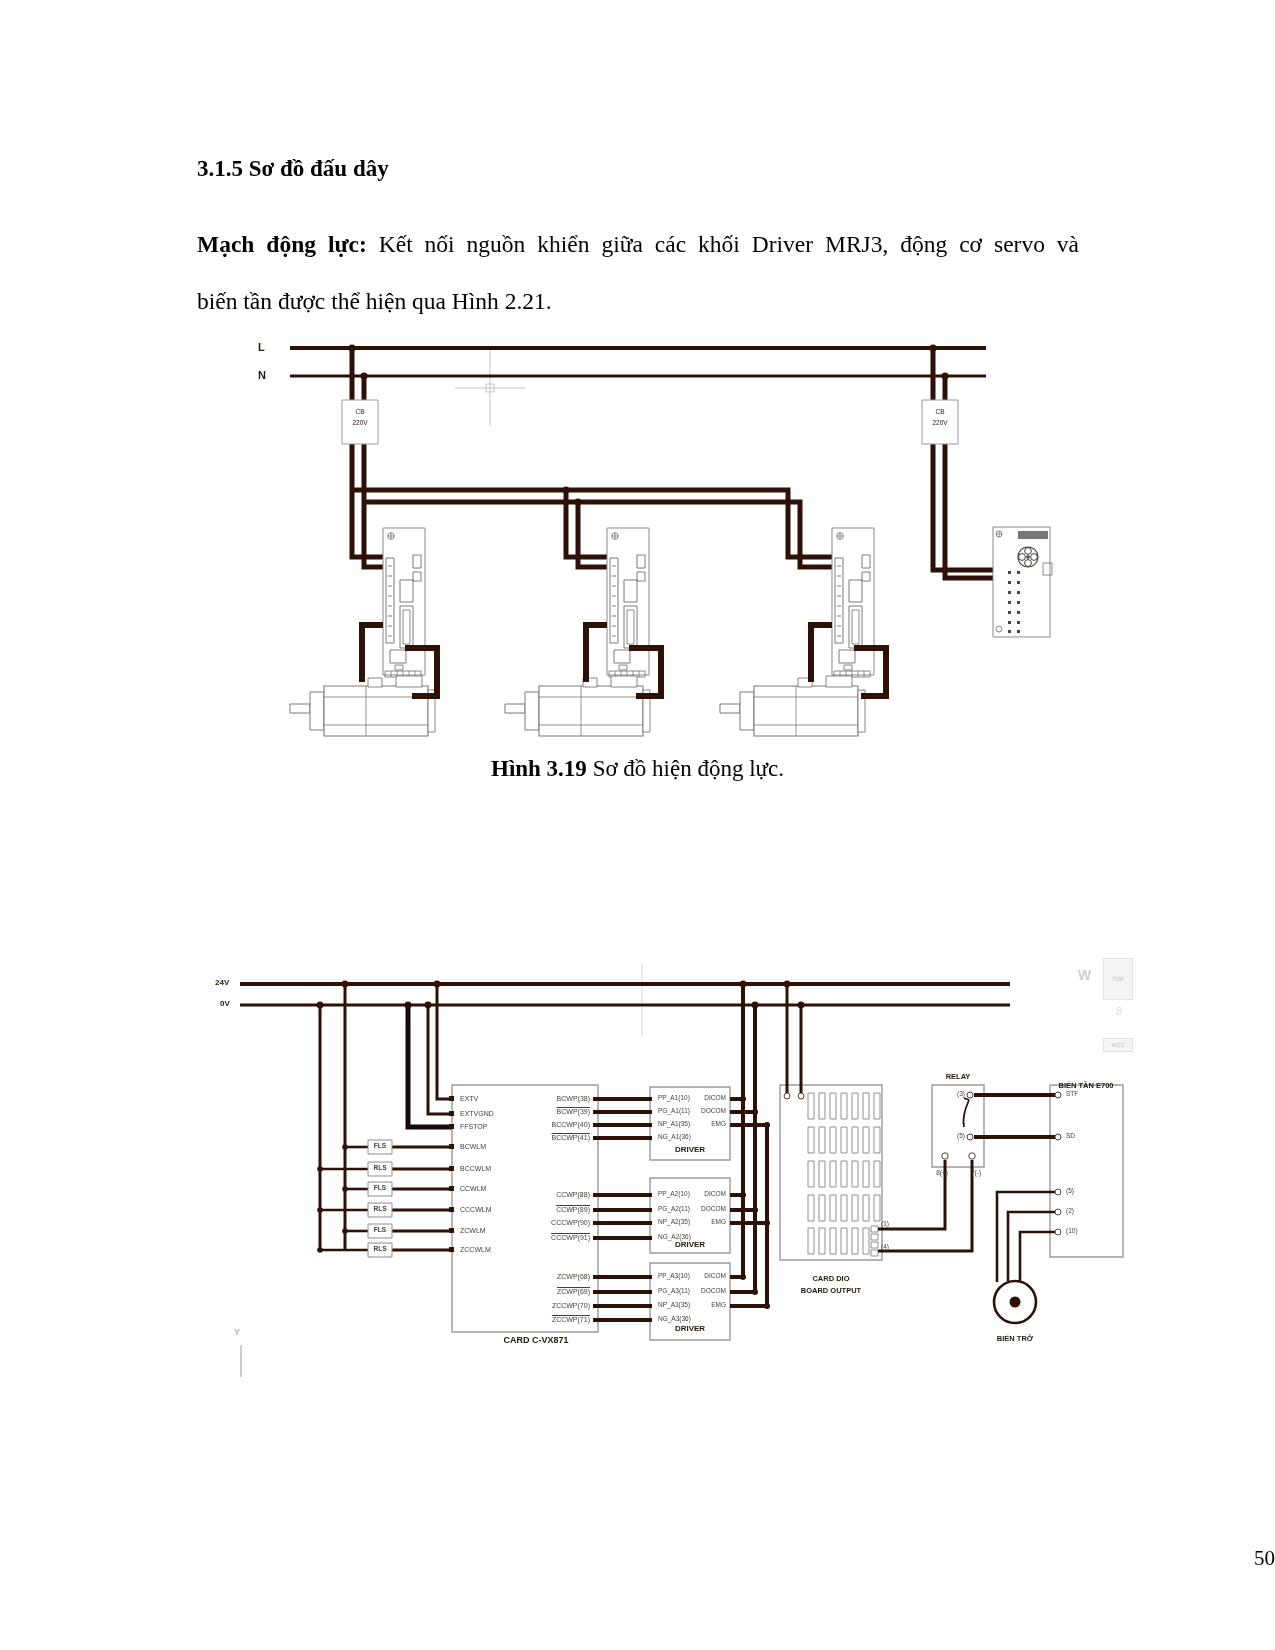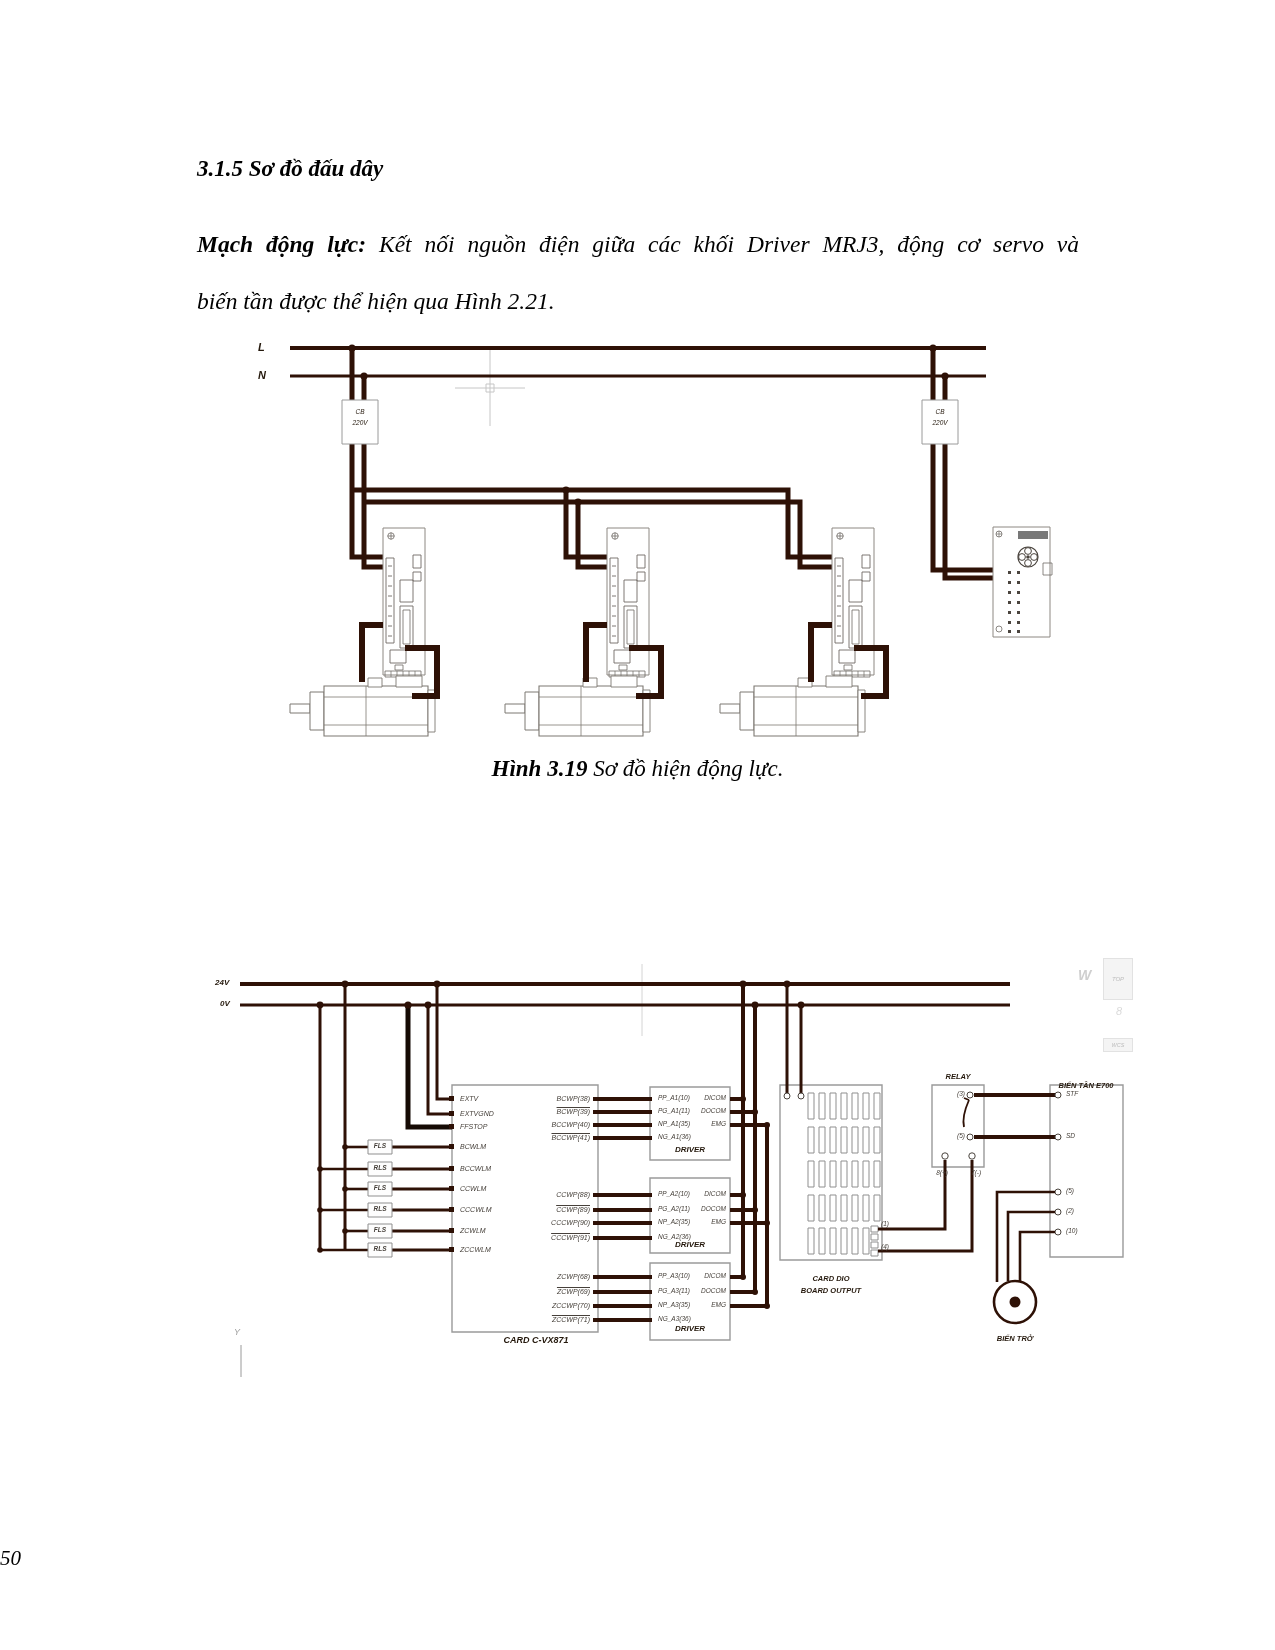--- a/index.html
+++ b/index.html
@@ -1,28 +1,28 @@
 <!DOCTYPE html>
 <html><head>
 <meta charset="utf-8">
 <style>
   :root{
     --wire:#2e1106; --wireblk:#150a04; --outl:#8d8882; --lbl:#46403a; --faint:#cfcfcf;
   }
   html,body{margin:0;padding:0;background:#ffffff;}
   .page{position:relative;width:1275px;height:1650px;background:#fff;overflow:hidden;
         font-family:"Liberation Serif",serif;color:#000;}
-  .abs{position:absolute;font-style:italic;}
+  .abs{position:absolute;}
   
   .heading{left:197px;top:156px;font-size:23px;font-weight:bold;}
   .para{left:197px;width:882px;font-size:23.5px;}
   .jline{display:inline-block;width:100%;text-align:justify;text-align-last:justify;white-space:normal;}
   .pline{display:inline-block;width:100%;}
   .caption{left:0;width:1275px;text-align:center;font-size:23px;}
-  .pagenum{left:0;top:1546px;width:1275px;text-align:left;font-size:21px;}
+  .pagenum{left:0;top:1546px;width:1275px;text-align:right;font-size:21px;}
   
   .lbl{position:absolute;font-family:"Liberation Sans",sans-serif;color:var(--lbl);
        white-space:nowrap;line-height:1;}
   .ac{transform:translateX(-50%);} .ar{transform:translateX(-100%);}
   .f6{font-size:6.5px;} .f7{font-size:7px;} .f75{font-size:7.5px;} .f8{font-size:8px;}
   .f9{font-size:9px;} .f11{font-size:11px;}
   .b{font-weight:bold;} .ovl{text-decoration:overline;}
   .dk{color:#24180c;}
   .faint{color:var(--faint);}
   .cube{position:absolute;background:#f4f4f4;border:1px solid #e2e2e2;text-align:center;
@@ -31,21 +31,21 @@
   svg *{vector-effect:non-scaling-stroke;}
 </style>
 </head>
 <body>
 
 <div class="page">
 
   <div class="abs heading">3.1.5 Sơ đồ đấu dây</div>
 
   <div class="abs para" style="top:216px;line-height:57px;">
-    <span class="jline"><b>Mạch động lực:</b><span> Kết nối nguồn điện giữa các khối Driver MRJ3, động cơ servo và</span></span>
+    <span class="jline"><b>Mạch động lực:</b><span> Kết nối nguồn khiển giữa các khối Driver MRJ3, động cơ servo và</span></span>
     <span class="pline">biến tần được thể hiện qua Hình 2.21.</span>
   </div>
 
   <div class="abs" style="left:200px;top:330px;width:880px;height:412px;">
     <svg width="880" height="412" viewBox="0 0 880 412">
       <defs>
         <g id="drv">
           <rect x="0" y="0" width="42" height="147" fill="#fff" stroke="#8d8882" stroke-width="1"></rect>
           <circle cx="8" cy="8" r="3.2" fill="none" stroke="#6f6a64" stroke-width="0.8"></circle>
           <path d="M4.5 8 H11.5 M8 4.5 V11.5" stroke="#6f6a64" stroke-width="0.8"></path>

